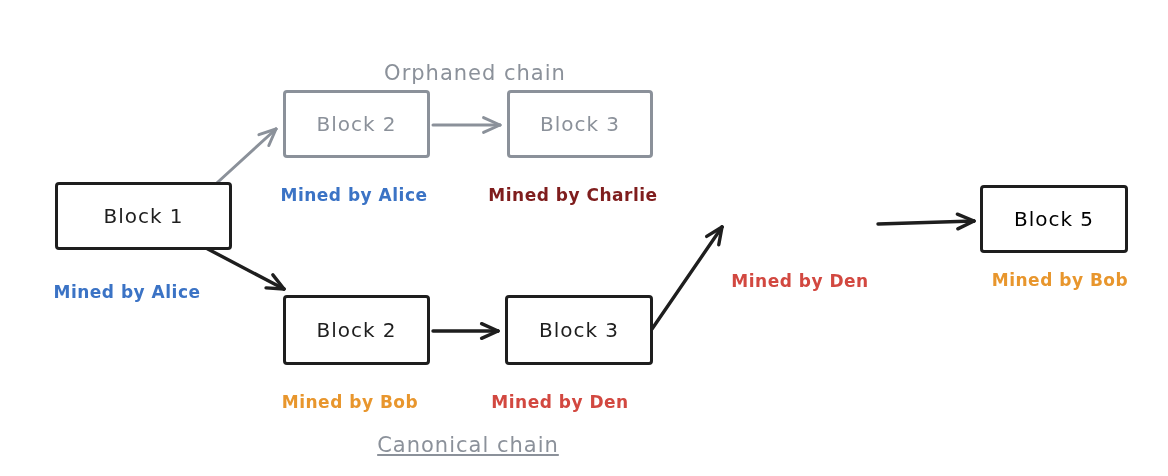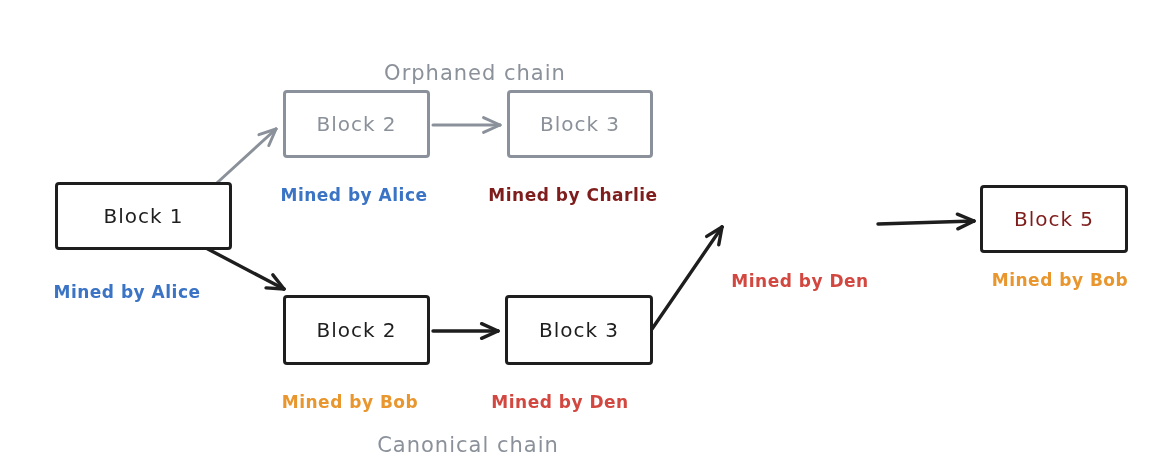--- a/index.html
+++ b/index.html
@@ -103,19 +103,19 @@
     <div class="miner-label" style="left: 573px; top: 185px; color: #7f1d1d;">Mined by Charlie</div>
     <div class="block" style="left: 283px; top: 295px; width: 147px; height: 70px; border-color: rgb(30, 30, 30); color: rgb(30, 30, 30);">
       <span>Block 2</span>
     </div>
     <div class="miner-label" style="left: 350px; top: 392px; color: rgb(232, 150, 45);">Mined by Bob</div>
     <div class="block" style="left: 505px; top: 295px; width: 148px; height: 70px; border-color: rgb(30, 30, 30); color: rgb(30, 30, 30);">
       <span>Block 3</span>
     </div>
     <div class="miner-label" style="left: 560px; top: 392px; color: rgb(210, 72, 64);">Mined by Den</div>
     <div class="miner-label" style="left: 800px; top: 271px; color: rgb(210, 72, 64);">Mined by Den</div>
-    <div class="block" style="left: 980px; top: 185px; width: 148px; height: 68px; border-color: rgb(30, 30, 30); color: #7f1d1d;">
+    <div class="block" style="left: 980px; top: 185px; width: 148px; height: 68px; border-color: rgb(30, 30, 30); color: #000000;">
       <span>Block 5</span>
     </div>
     <div class="miner-label" style="left: 1060px; top: 270px; color: rgb(232, 150, 45);">Mined by Bob</div>
     <div class="chain-label" style="left: 475px; top: 61px; color: rgb(139, 145, 154);">Orphaned chain</div>
-    <div class="chain-label" style="left: 468px; top: 433px; color: rgb(139, 145, 154);">Canonical chain</div>
+    <div class="chain-label" style="left: 468px; top: 433px; color: rgb(139, 145, 154); text-decoration: underline;">Canonical chain</div>
   </div>
 
 </body></html>

